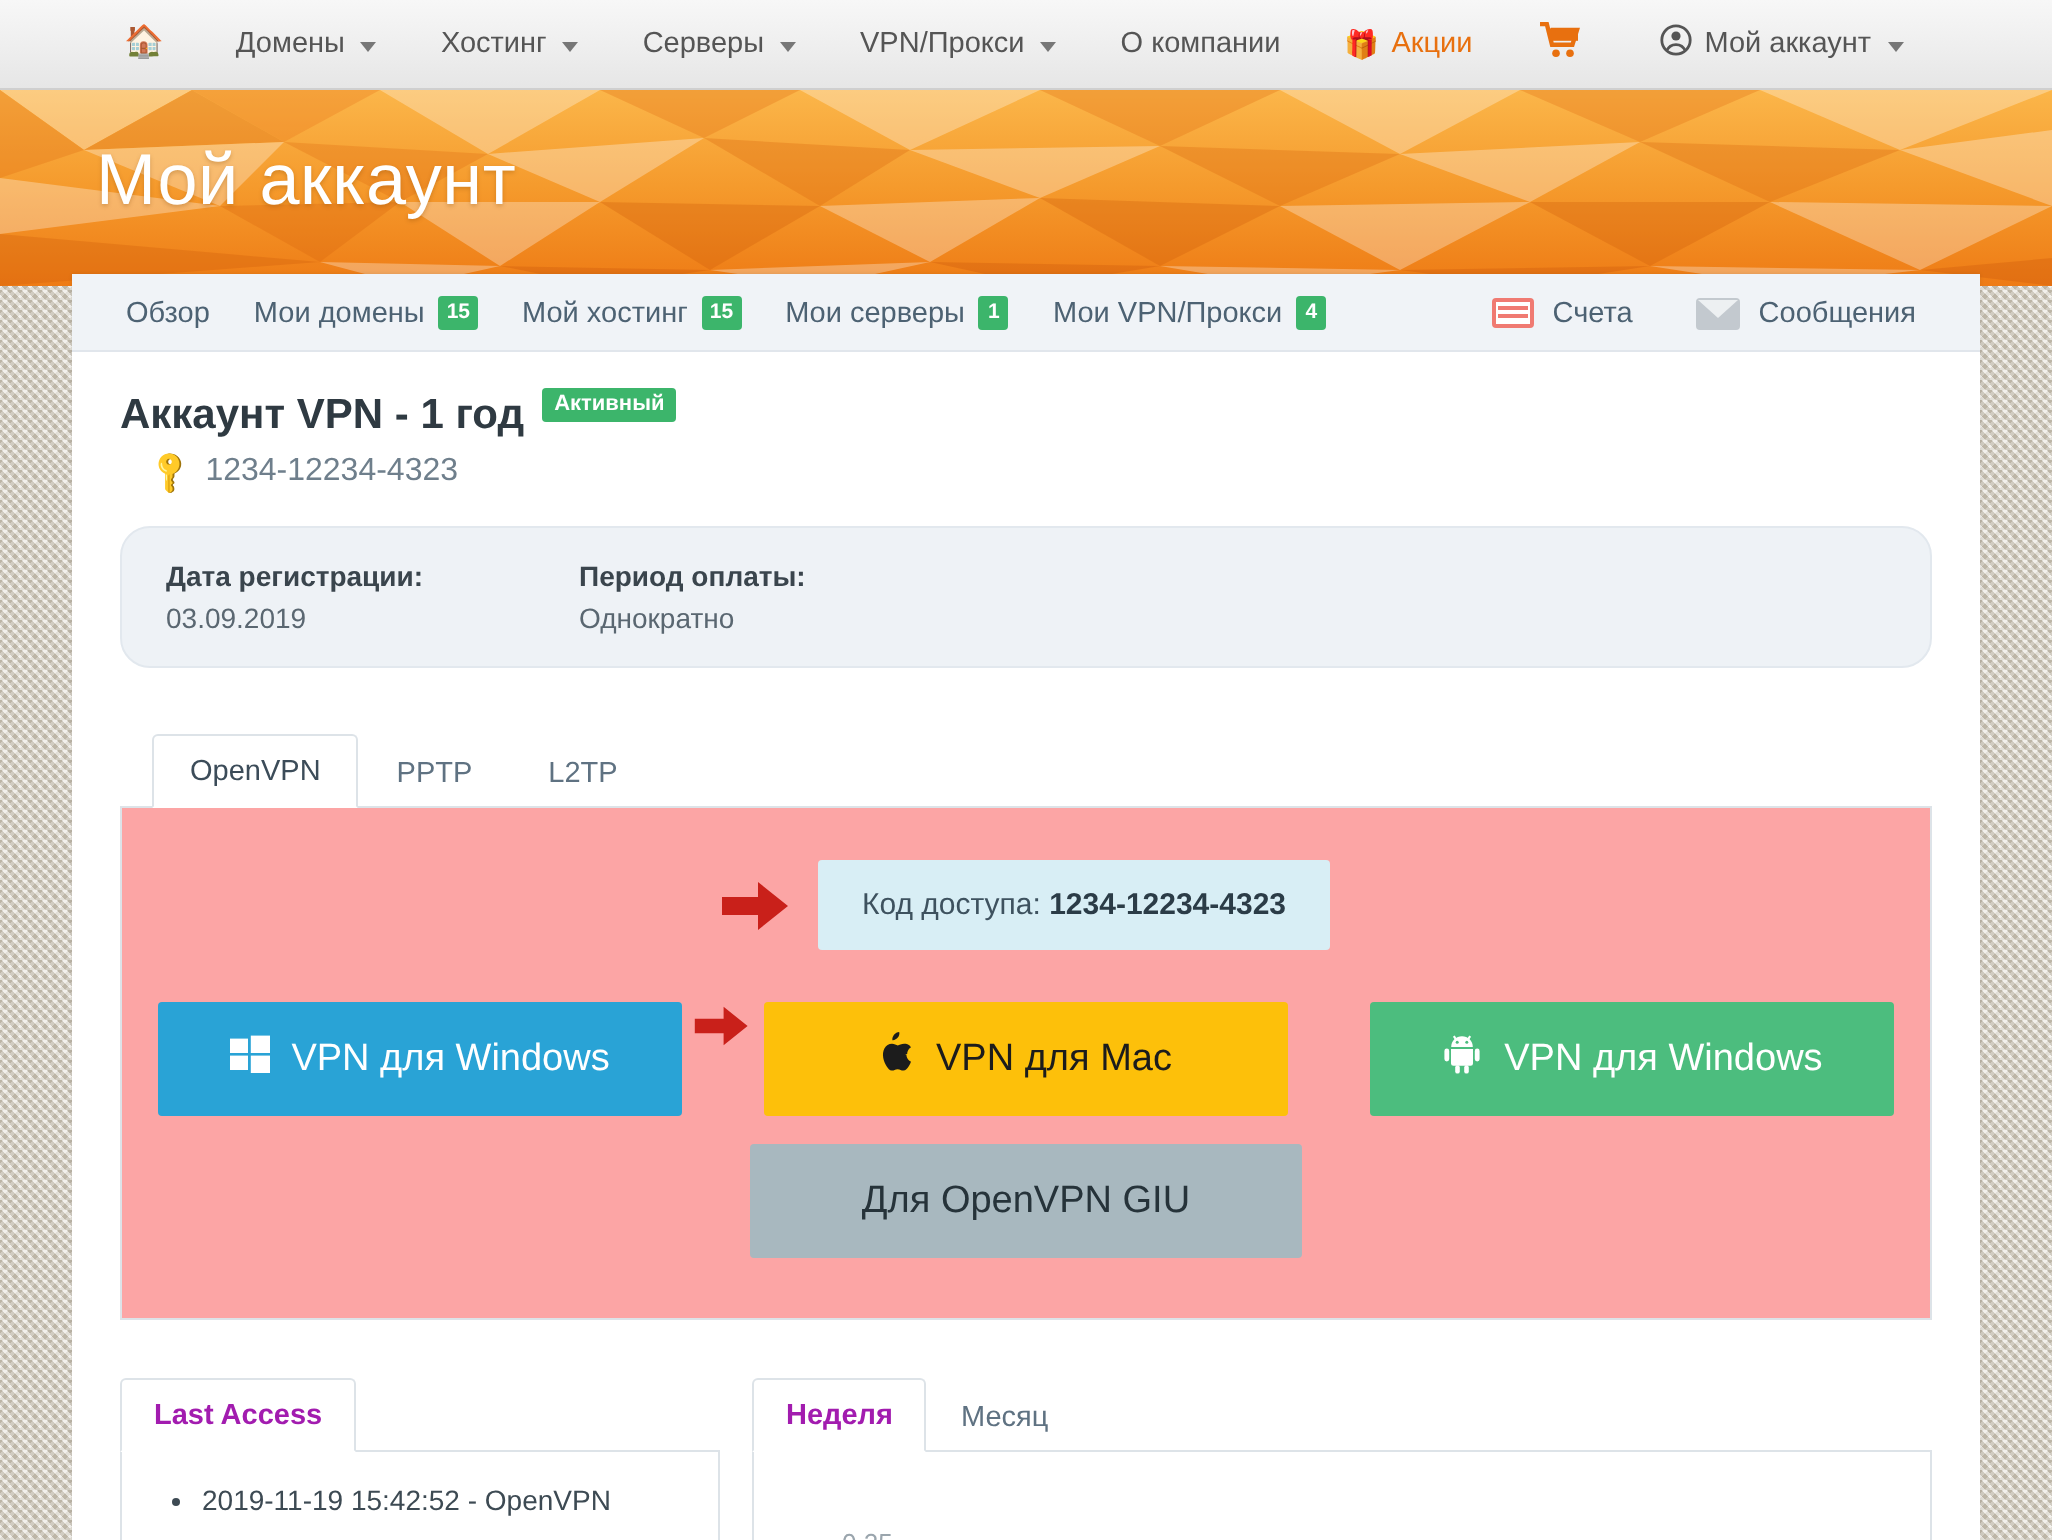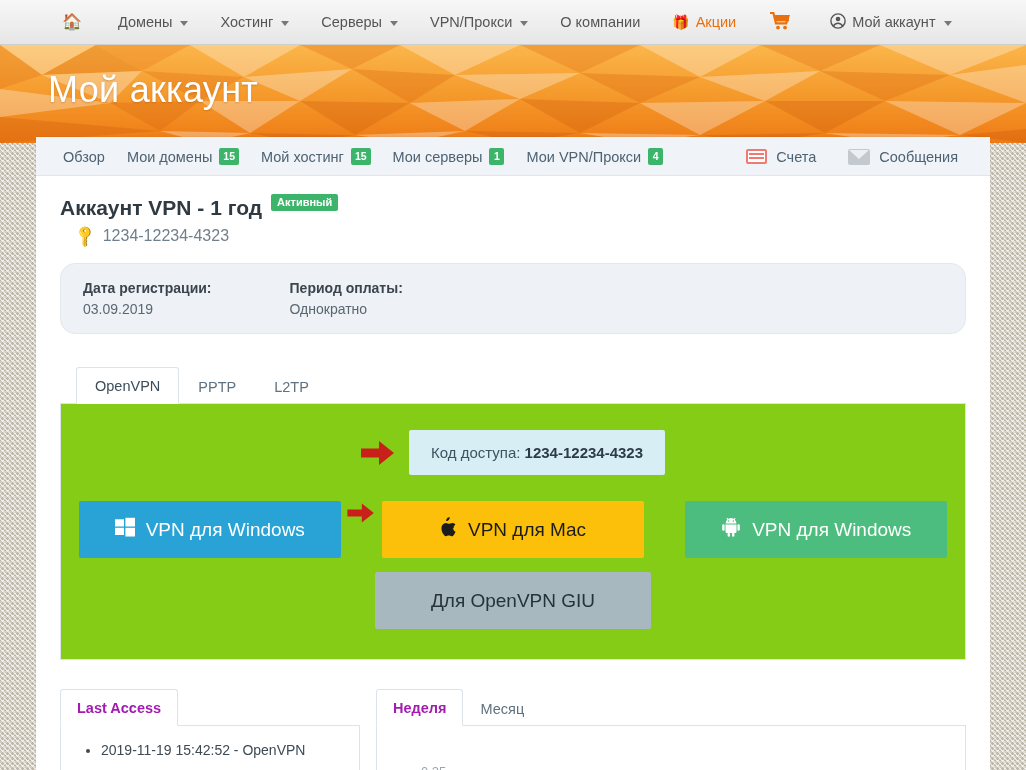--- a/index.html
+++ b/index.html
@@ -208,21 +208,21 @@
   .proto-tab.active {
     background: #fff;
     border-color: #dde3e8;
     border-bottom: 1px solid #fff;
     color: #3c4c59;
     border-radius: 3px 3px 0 0;
   }
   .proto-pane {
     border: 1px solid #dde3e8;
     border-top: none;
-    background: #84cc16;
+    background: #fca5a5;
     padding: 26px 18px 30px 18px;
   }
 
   .code-row {
     display: flex;
     align-items: center;
     justify-content: center;
     gap: 14px;
     margin-bottom: 26px;
   }

